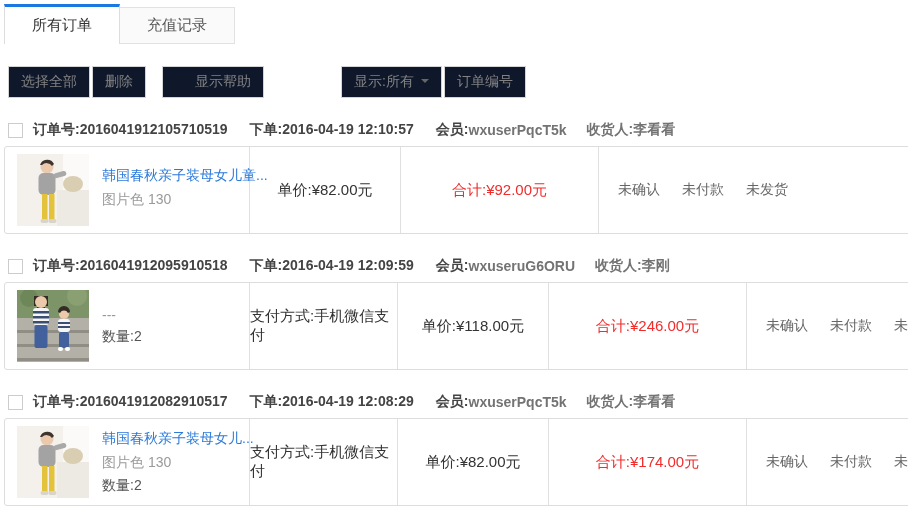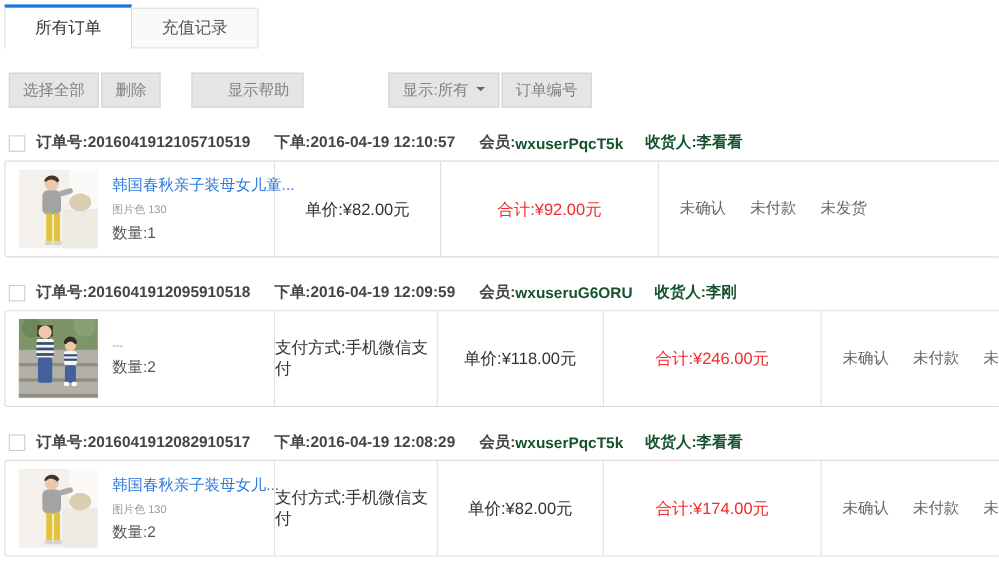--- a/index.html
+++ b/index.html
@@ -11,49 +11,49 @@
   
   .tabbar { display:flex; align-items:flex-end; padding-left:4px; margin-top:4px; height:40px; }
   .tab { height:37px; display:flex; align-items:center; justify-content:center;
          padding:0 27px; font-size:15px; cursor:pointer; }
   .tab.active { height:40px; border-top:3px solid #1b78e0; border-left:1px solid #ddd;
                 border-right:1px solid #ddd; background:#fff; color:#333; }
   .tab.inactive { border:1px solid #e2e2e2; border-left:none; background:#fafafa; color:#555; }
   
   .toolbar { display:flex; align-items:center; margin:20px 0 0 8px; height:36px; width:960px; }
   .btn { height:32px; display:flex; align-items:center; border:1px solid #d4d4d4;
-         background:#e5e5e5; color:#828282; font-size:14px; padding:0 12px; cursor:pointer; white-space:nowrap; }
+         background:#0f172a; color:#828282; font-size:14px; padding:0 12px; cursor:pointer; white-space:nowrap; }
   .btn-group { display:flex; margin-left:14px; }
   .btn-group .btn + .btn { border-left:none; }
-  .gap8 { margin-left:2px; } .gap12 { margin-left:28px;padding-left:32px; }
+  .gap8 { margin-left:2px; } .gap12 { margin-left:16px;padding-left:32px; }
   .push { margin-left:77px; }
   .caret { display:inline-block; width:0; height:0; margin-left:7px; margin-top:2px;
            border:4px solid transparent; border-top-color:#666; }
   
   .orders { margin-top:14px; }
   .order { margin-bottom:16px; }
   .order-head { display:flex; align-items:center; height:32px; padding-left:8px;
                 font-size:14px; font-weight:bold; color:#444; }
   .checkbox { width:15px; height:15px; border:1px solid #ccc; background:#fff; margin-right:10px; cursor:pointer; }
   .order-head .seg { margin-right:22px; white-space:nowrap; }
-  .ghost { color:#14532d; font-weight:bold; }
+  .ghost { color:#737373; font-weight:bold; }
   .ghost + .ghost { margin-left:20px; }
   .order-card { margin-left:4px; width:956px; height:88px; border:1px solid #ddd;
                 border-radius:3px; display:flex; background:#fff; }
   .cell { border-right:1px solid #e0e0e0; display:flex; align-items:center; justify-content:center; }
   .cell.product { width:245px; justify-content:flex-start; padding-left:12px; }
   .cell.payment { width:148px; font-size:15px; color:#333; }
   .cell.unit    { width:151px; font-size:15px; color:#333; }
   .cell.total   { width:198px; font-size:15px; color:#f22b2b; }
   .cell.status  { flex:1; border-right:none; justify-content:flex-start; padding-left:19px; color:#666; font-size:14px; }
   .cell.status span { margin-right:22px; cursor:pointer; }
   .pimg { width:72px; height:72px; margin-right:13px; flex:0 0 72px; cursor:pointer; }
   .pinfo { display:flex; flex-direction:column; }
   .ptitle { font-size:14px; color:#2b79d9; margin-bottom:6px; cursor:pointer; white-space:nowrap; }
-  .pspec  { font-size:10px; color:#9a9a9a; margin-bottom:5px; }
+  .pspec  { font-size:14px; color:#9a9a9a; margin-bottom:5px; }
   .pqty   { font-size:14px; color:#555; }
 </style>
 </head>
 <body>
 
 <svg width="0" height="0" style="position:absolute">
   <defs>
     <g id="photo-girl">
       <rect width="72" height="72" fill="#f4f1ec"></rect>
       <rect x="46" width="26" height="72" fill="#fbfaf8"></rect>
@@ -127,21 +127,20 @@
       <span class="ghost">收货人:李看看</span>
     </div>
     <div class="order-card">
       <div class="cell product">
         <svg class="pimg" viewBox="0 0 72 72">
             <use href="#photo-girl"></use>
           </svg>
         <div class="pinfo">
           <span class="ptitle">韩国春秋亲子装母女儿童...</span>
           <span class="pspec">图片色 130</span>
-          <span class="pqty">数量:1</span>
         </div>
       </div>
       <div class="cell unit">单价:¥82.00元</div>
       <div class="cell total">合计:¥92.00元</div>
       <div class="cell status">
         <span>未确认</span>
         <span>未付款</span>
         <span>未发货</span>
       </div>
     </div>

